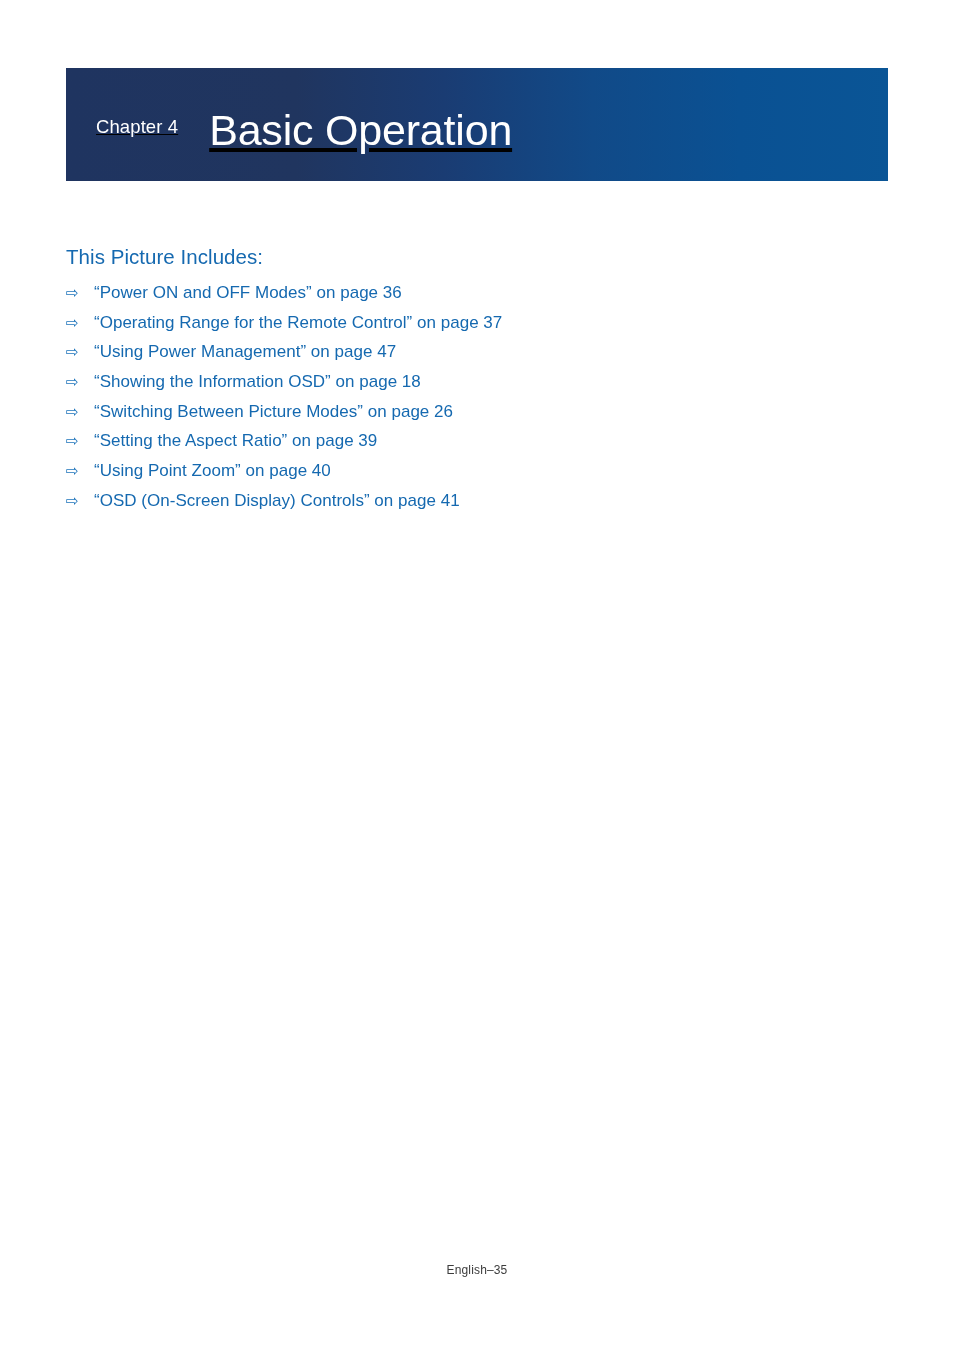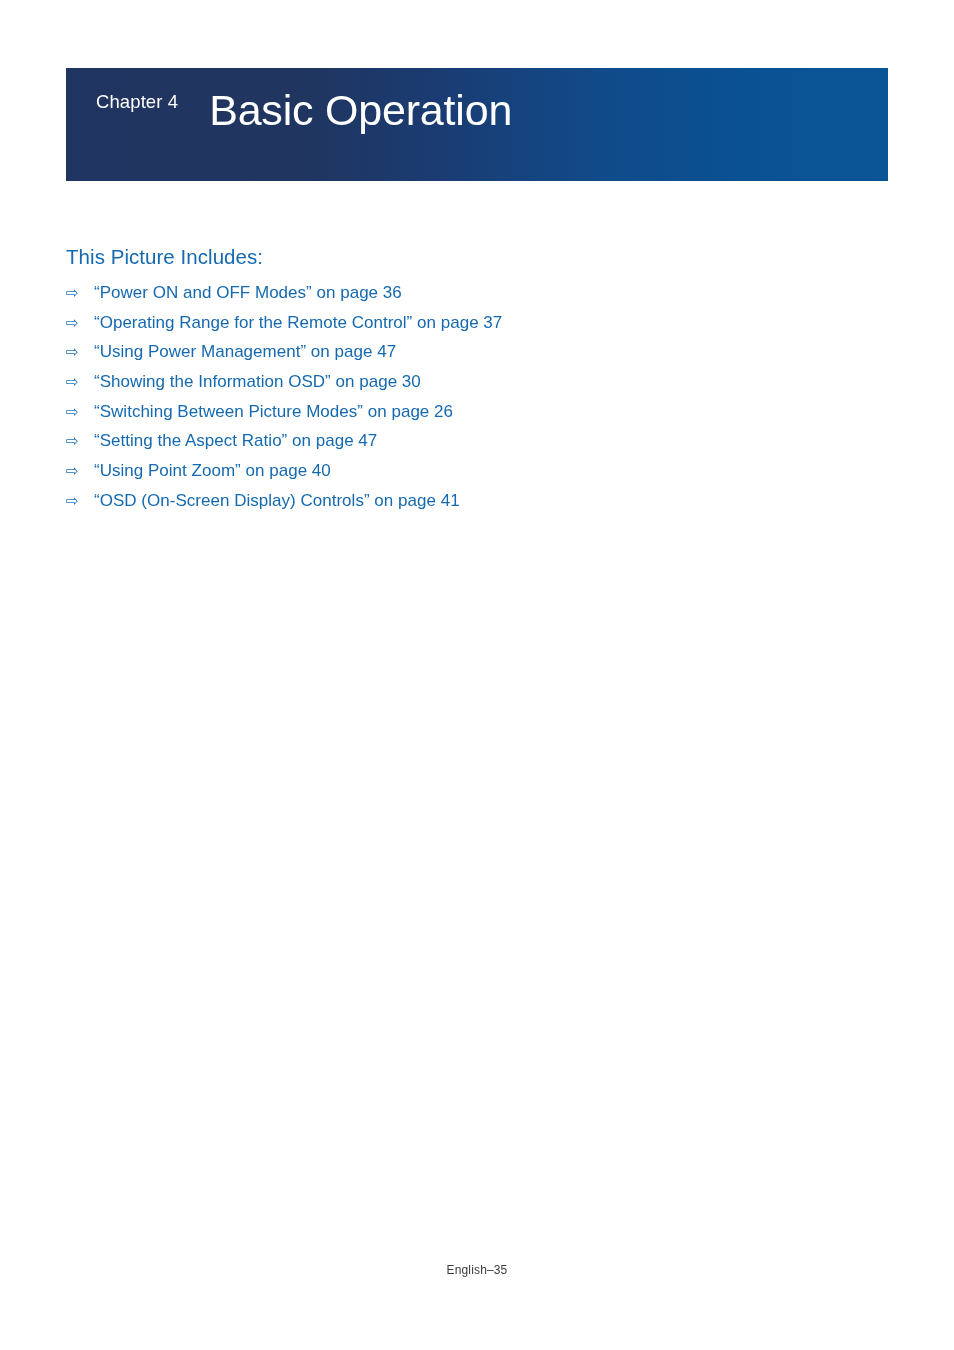--- a/index.html
+++ b/index.html
@@ -39,21 +39,22 @@
     overflow: hidden;
   }
 
   .banner-inner {
     position: absolute;
     left: 30px;
     bottom: 0;
     top: 0;
     right: 0;
     display: flex;
-    align-items: center;
+    align-items: flex-end;
+    text-decoration: underline;
   }
 
   .chapter-label {
     color: #ffffff;
     font-size: 18.5px;
     font-weight: 400;
     letter-spacing: 0.1px;
     line-height: 1;
     padding-bottom: 45px;
     white-space: nowrap;
@@ -155,29 +156,29 @@
     <li class="toc-item">
       <span class="toc-arrow">⇨</span>
       <span class="toc-text">“Operating Range for the Remote Control” on page 37</span>
     </li>
     <li class="toc-item">
       <span class="toc-arrow">⇨</span>
       <span class="toc-text">“Using Power Management” on page 47</span>
     </li>
     <li class="toc-item">
       <span class="toc-arrow">⇨</span>
-      <span class="toc-text">“Showing the Information OSD” on page 30</span>
+      <span class="toc-text">“Showing the Information OSD” on page 18</span>
     </li>
     <li class="toc-item">
       <span class="toc-arrow">⇨</span>
       <span class="toc-text">“Switching Between Picture Modes” on page 26</span>
     </li>
     <li class="toc-item">
       <span class="toc-arrow">⇨</span>
-      <span class="toc-text">“Setting the Aspect Ratio” on page 47</span>
+      <span class="toc-text">“Setting the Aspect Ratio” on page 39</span>
     </li>
     <li class="toc-item">
       <span class="toc-arrow">⇨</span>
       <span class="toc-text">“Using Point Zoom” on page 40</span>
     </li>
     <li class="toc-item">
       <span class="toc-arrow">⇨</span>
       <span class="toc-text">“OSD (On-Screen Display) Controls” on page 41</span>
     </li>
   </ul>

